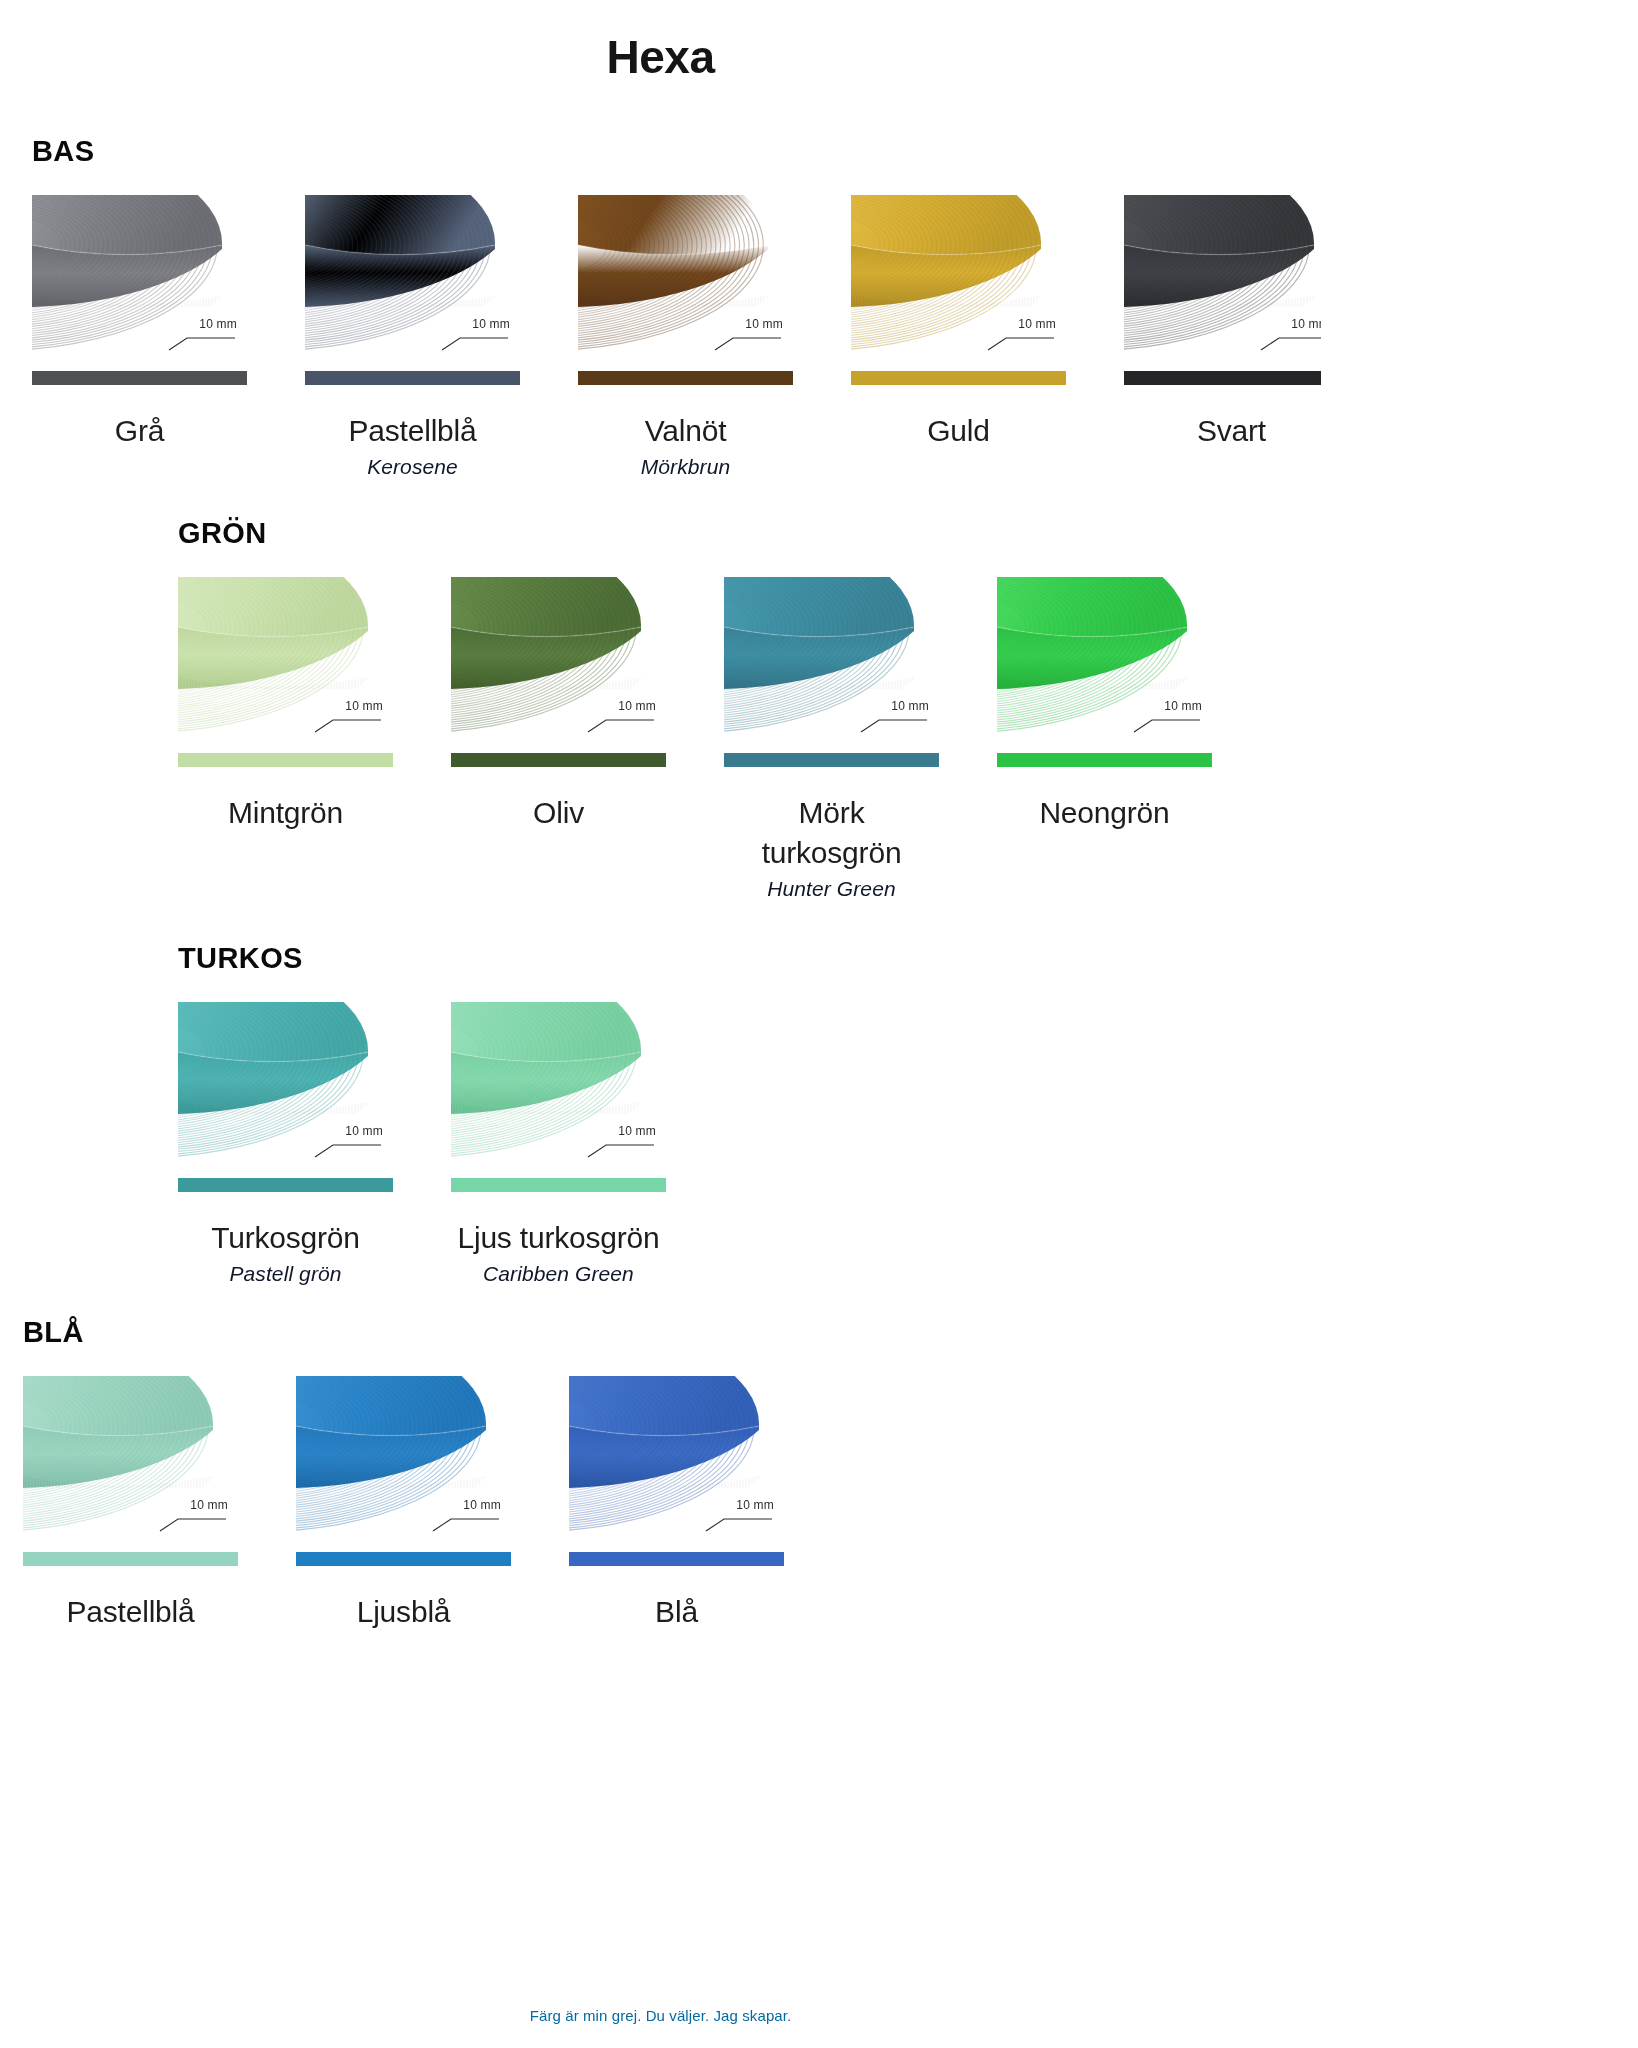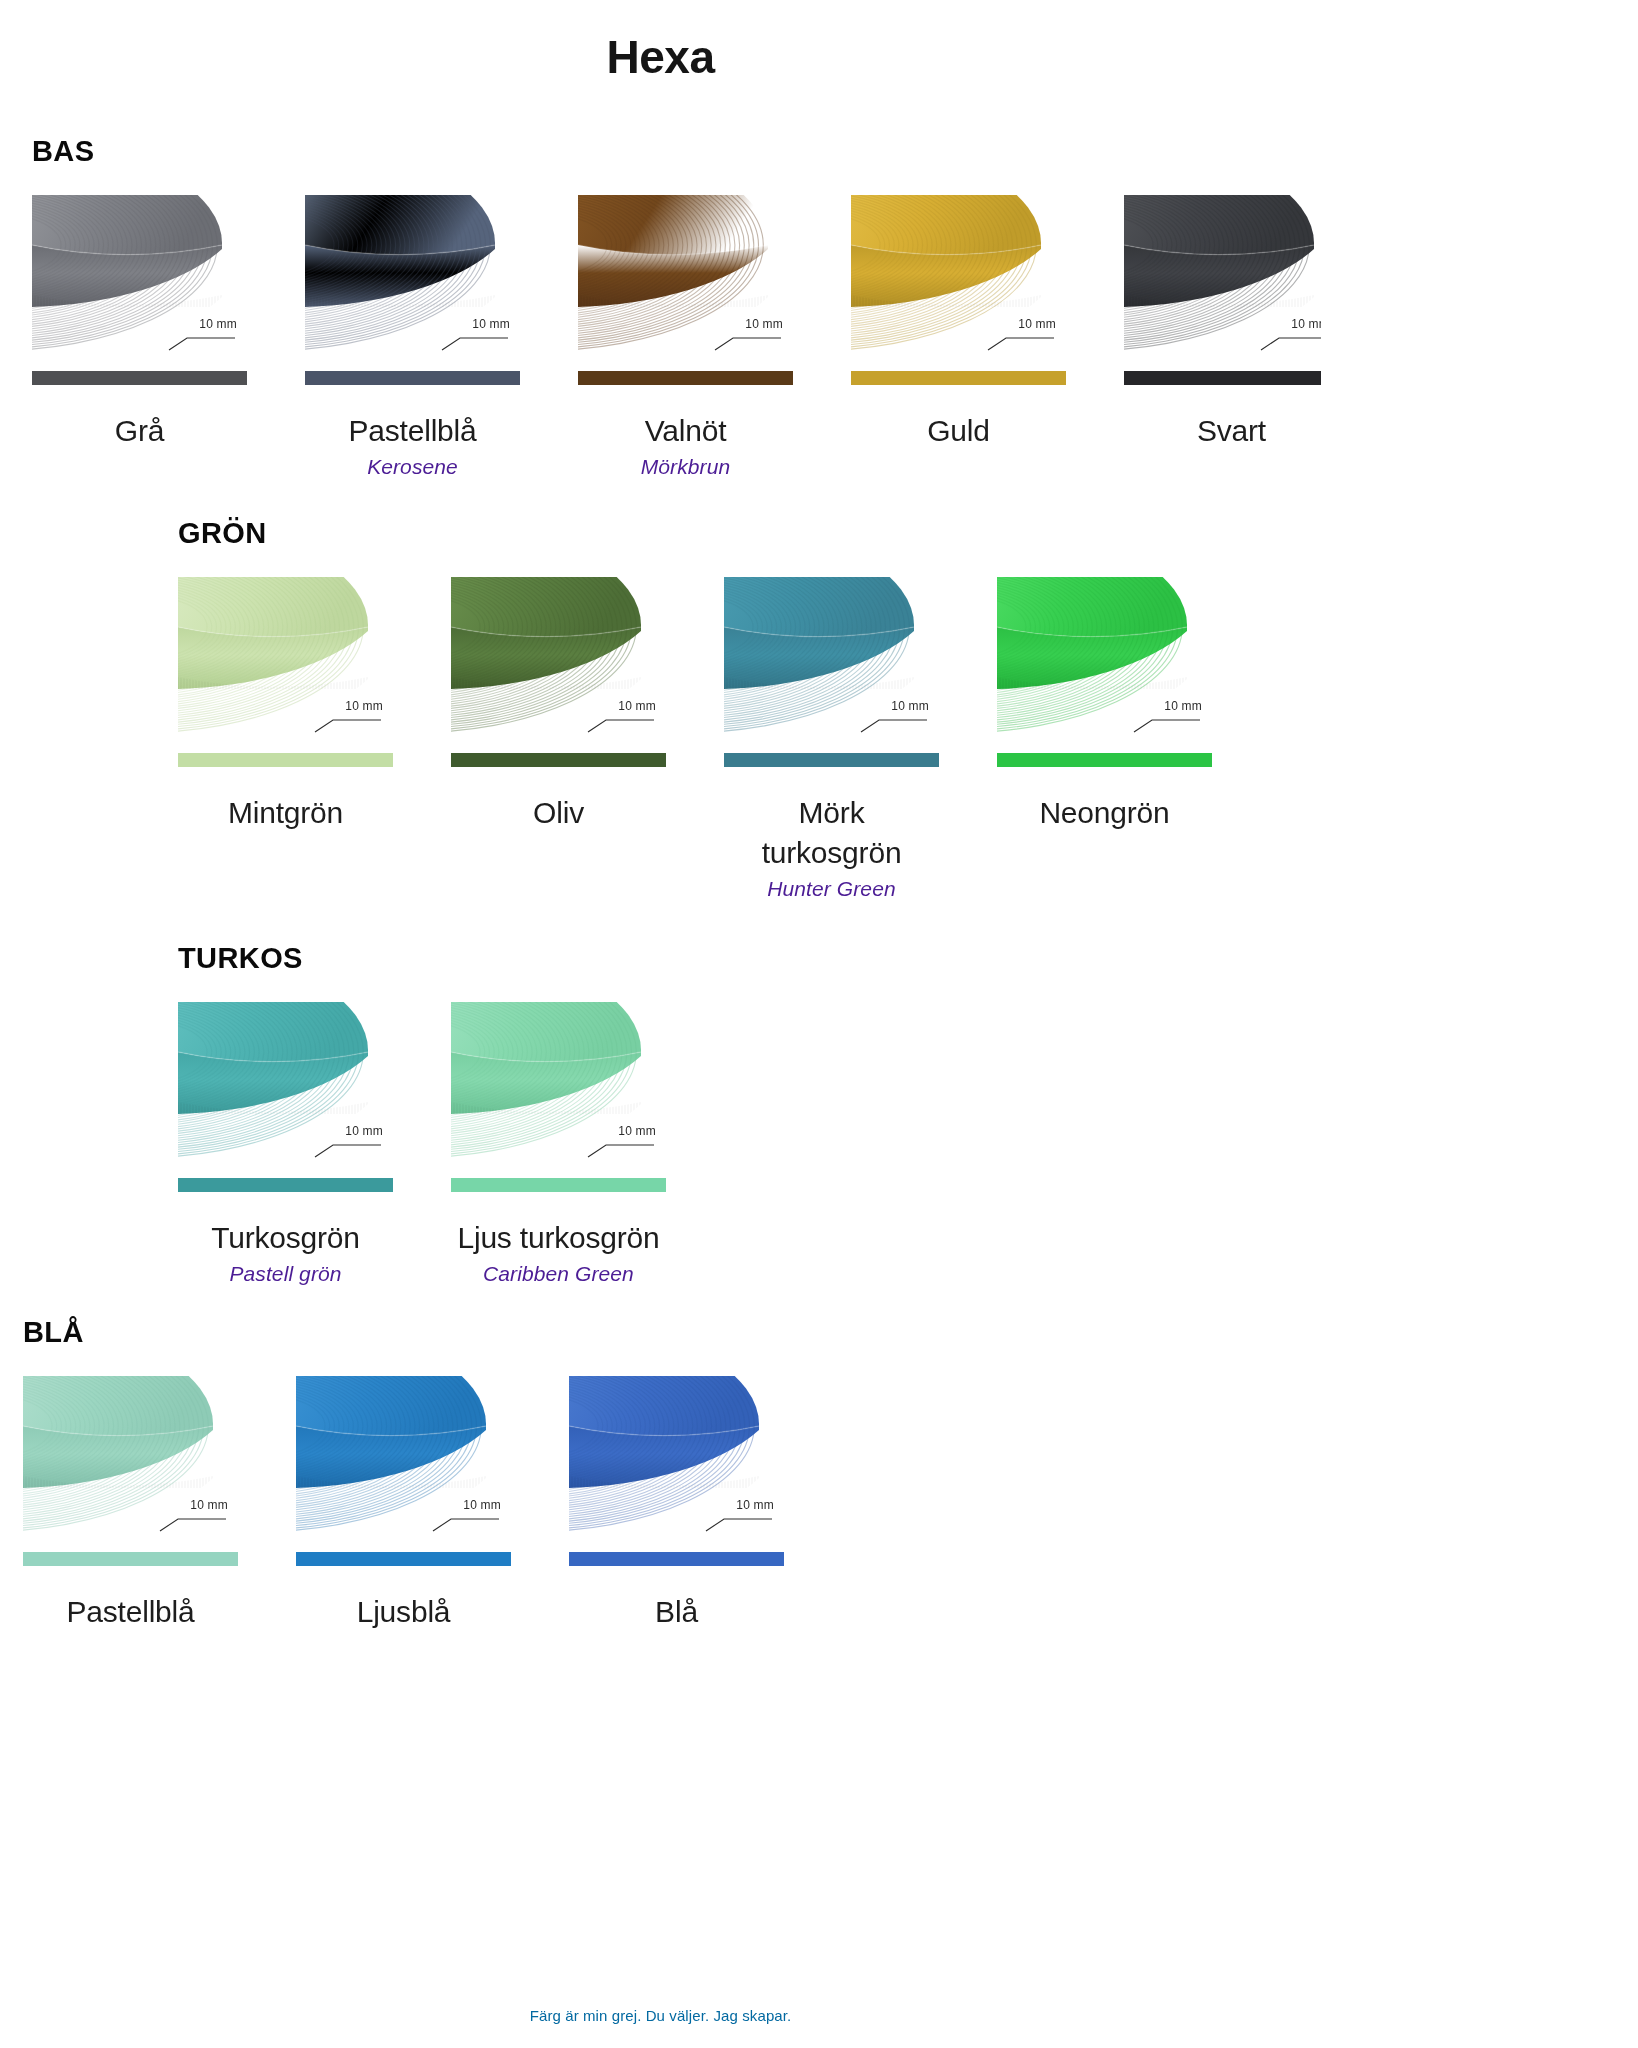--- a/index.html
+++ b/index.html
@@ -101,21 +101,21 @@
   .label-name {
     font-size: 30px;
     font-weight: 400;
     color: #1d1d1d;
     line-height: 1.33;
     letter-spacing: -0.2px;
   }
   .label-alt {
     font-size: 21px;
     font-style: italic;
-    color: #4c1d95;
+    color: #0f172a;
     line-height: 1.4;
     margin-top: 1px;
     letter-spacing: 0.1px;
   }
 
   
   .footer {
     position: absolute;
     left: 0;
     right: 0;

